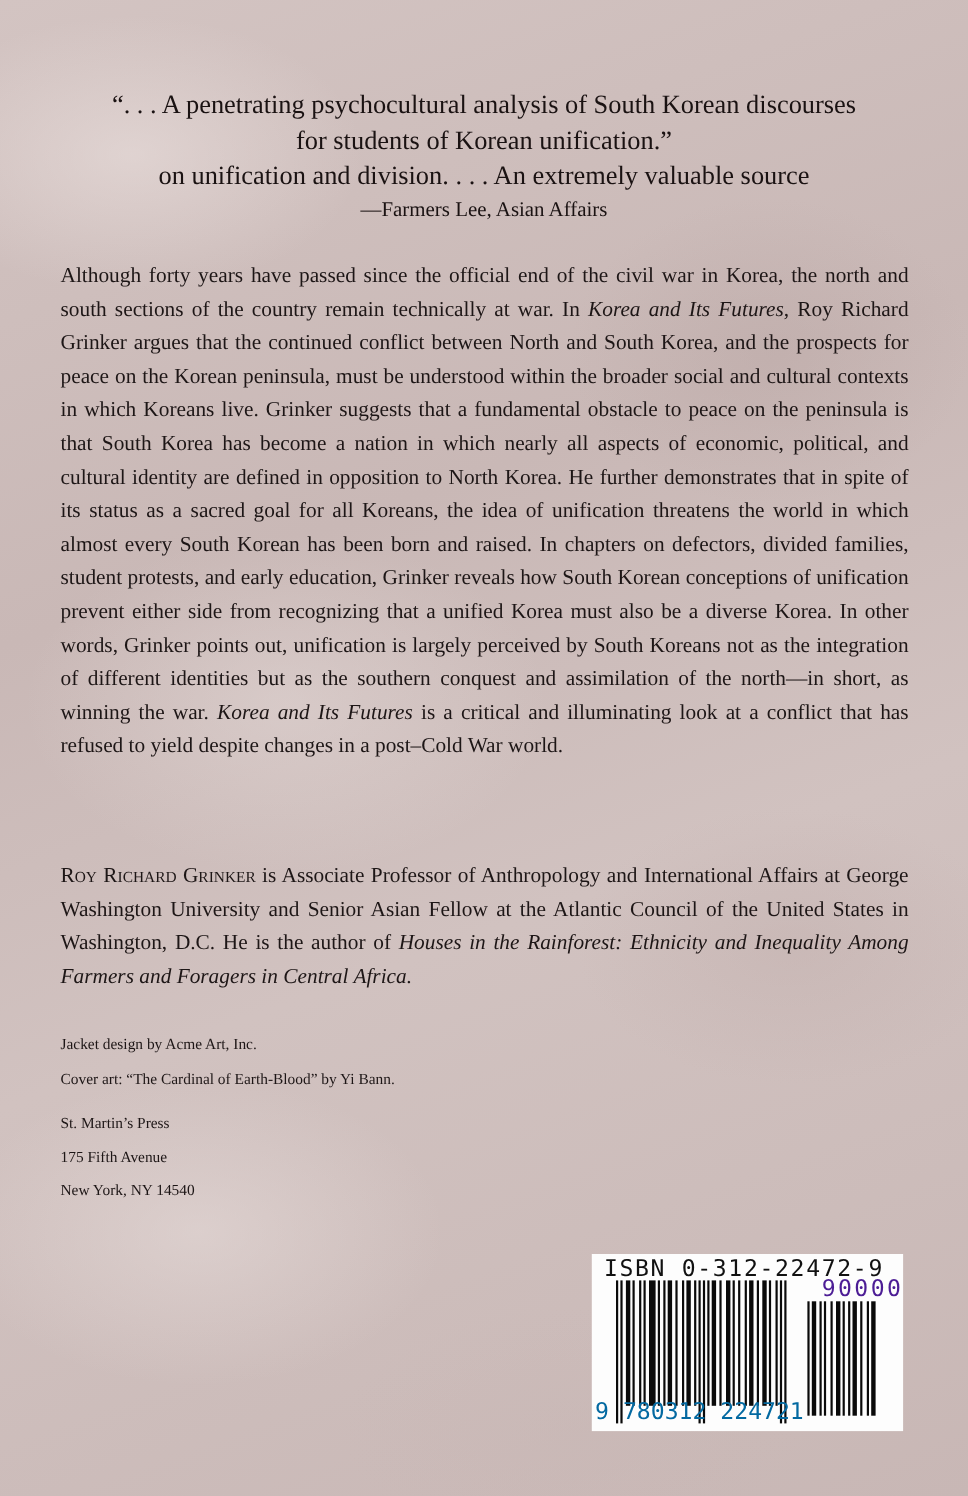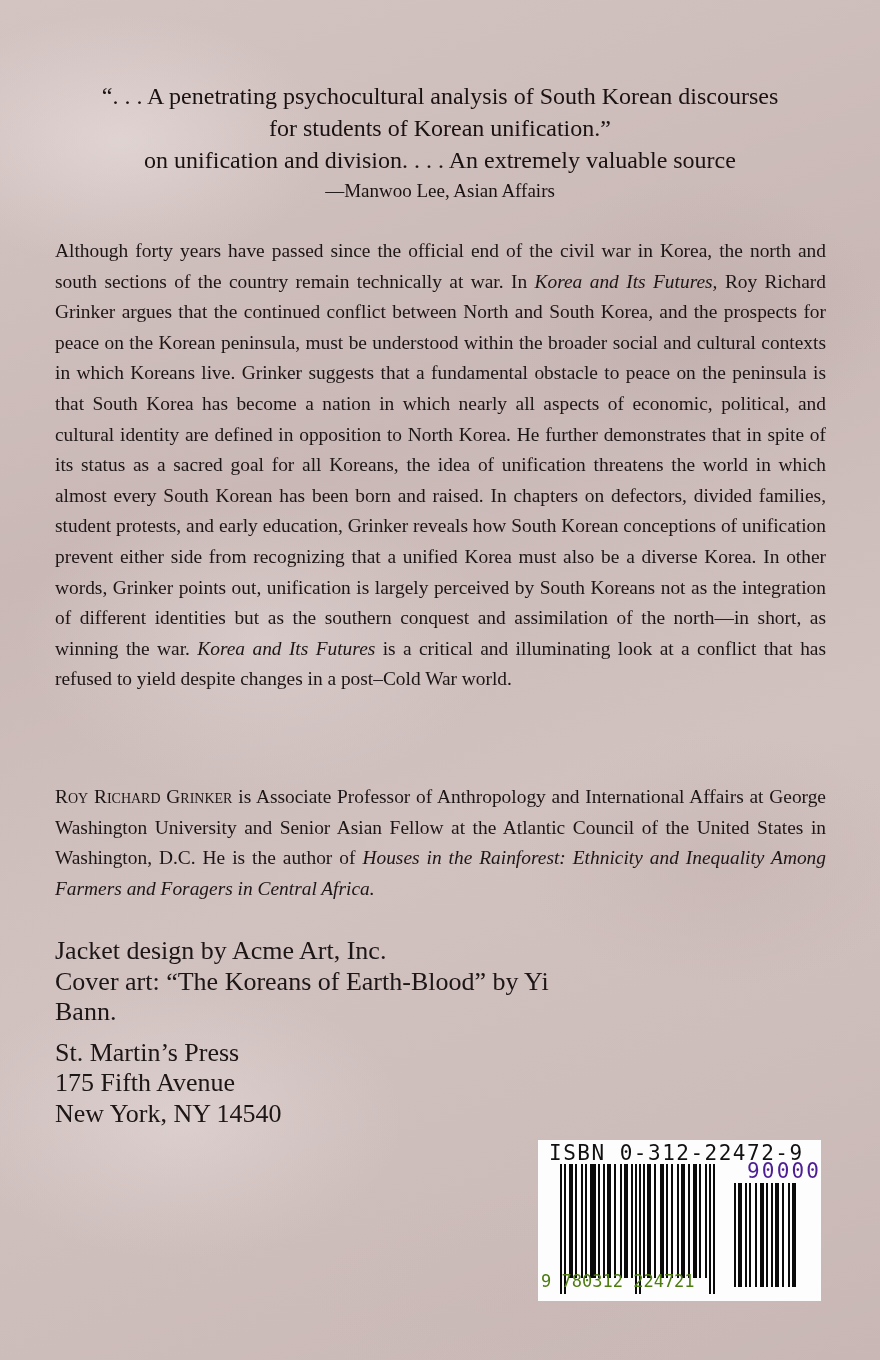--- a/index.html
+++ b/index.html
@@ -34,21 +34,21 @@
   .desc i, .bio i { font-style: italic; margin-top: 44px; }
 
   .bio {
     position: absolute; left: 55px; top: 782px; width: 771px;
     font-size: 19.4px; line-height: 30.6px; text-align: justify; color: #1d1616;
   }
   .bio .sc { font-variant: small-caps; }
 
   .credits {
     position: absolute; left: 55px; top: 936px; width: 520px;
-    font-size: 26px; line-height: 30.5px; color: #1d1616;
+    font-size: 14px; line-height: 30.5px; color: #1d1616;
   }
   .credits .gap { height: 10px; }
 
   .barcode-box {
     position: absolute; left: 538px; top: 1140px; width: 283px; height: 161px;
     background: #fdfdfd;
   }
   .isbn-text {
     position: absolute; left: 11px; top: 1px;
     font-family: "DejaVu Sans Mono", "Liberation Mono", monospace;
@@ -66,43 +66,43 @@
   .addon-bars {
     position: absolute; left: 196px; top: 43px; width: 80px; height: 104px;
     display: flex; align-items: flex-start;
   }
   .bar { height: 100%; background: #0a0a0a; flex: none; }
   .bar.short { height: 88%; }
   .space { height: 100%; flex: none; }
   .main-digits {
     position: absolute; left: 3px; top: 131px;
     font-family: "DejaVu Sans Mono", "Liberation Mono", monospace;
-    font-size: 17px; color: #4d7c0f; white-space: pre;
+    font-size: 21px; color: #0369a1; white-space: pre;
   }
   .main-digits span { display: inline-block; }
 </style>
 </head>
 <body>
 
 <div class="page">
 
   <div class="blurb">
     <div>“. . . A penetrating psychocultural analysis of South Korean discourses</div>
     <div>for students of Korean unification.”</div>
     <div>on unification and division. . . . An extremely valuable source</div>
-    <div class="attrib">—Manwoo Lee, Asian Affairs</div>
+    <div class="attrib">—Farmers Lee, Asian Affairs</div>
   </div>
 
   <div class="desc"><span>Although forty years have passed since the official end of the civil war in Korea, the north and south sections of the country remain technically at war. In </span><i>Korea and Its Futures,</i><span> Roy Richard Grinker argues that the continued conflict between North and South Korea, and the prospects for peace on the Korean peninsula, must be understood within the broader social and cultural contexts in which Koreans live. Grinker suggests that a fundamental obstacle to peace on the peninsula is that South Korea has become a nation in which nearly all aspects of economic, political, and cultural identity are defined in opposition to North Korea. He further demonstrates that in spite of its status as a sacred goal for all Koreans, the idea of unification threatens the world in which almost every South Korean has been born and raised. In chapters on defectors, divided families, student protests, and early education, Grinker reveals how South Korean conceptions of unification prevent either side from recognizing that a unified Korea must also be a diverse Korea. In other words, Grinker points out, unification is largely perceived by South Koreans not as the integration of different identities but as the southern conquest and assimilation of the north—in short, as winning the war. </span><i>Korea and Its Futures</i><span> is a critical and illuminating look at a conflict that has refused to yield despite changes in a post–Cold War world.</span></div>
 
   <div class="bio"><span class="sc">Roy Richard Grinker</span><span> is Associate Professor of Anthropology and International Affairs at George Washington University and Senior Asian Fellow at the Atlantic Council of the United States in Washington, D.C. He is the author of </span><i>Houses in the Rainforest: Ethnicity and Inequality Among Farmers and Foragers in Central Africa.</i></div>
 
   <div class="credits">
     <div>Jacket design by Acme Art, Inc.</div>
-    <div>Cover art: “The Koreans of Earth-Blood” by Yi Bann.</div>
+    <div>Cover art: “The Cardinal of Earth-Blood” by Yi Bann.</div>
     <div class="gap"></div>
     <div>St. Martin’s Press</div>
     <div>175 Fifth Avenue</div>
     <div>New York, NY 14540</div>
     <div class="gap"></div>
   </div>
 
   <div class="barcode-box">
     <div class="isbn-text">ISBN 0-312-22472-9</div>
     <div class="addon-digits">90000</div>

